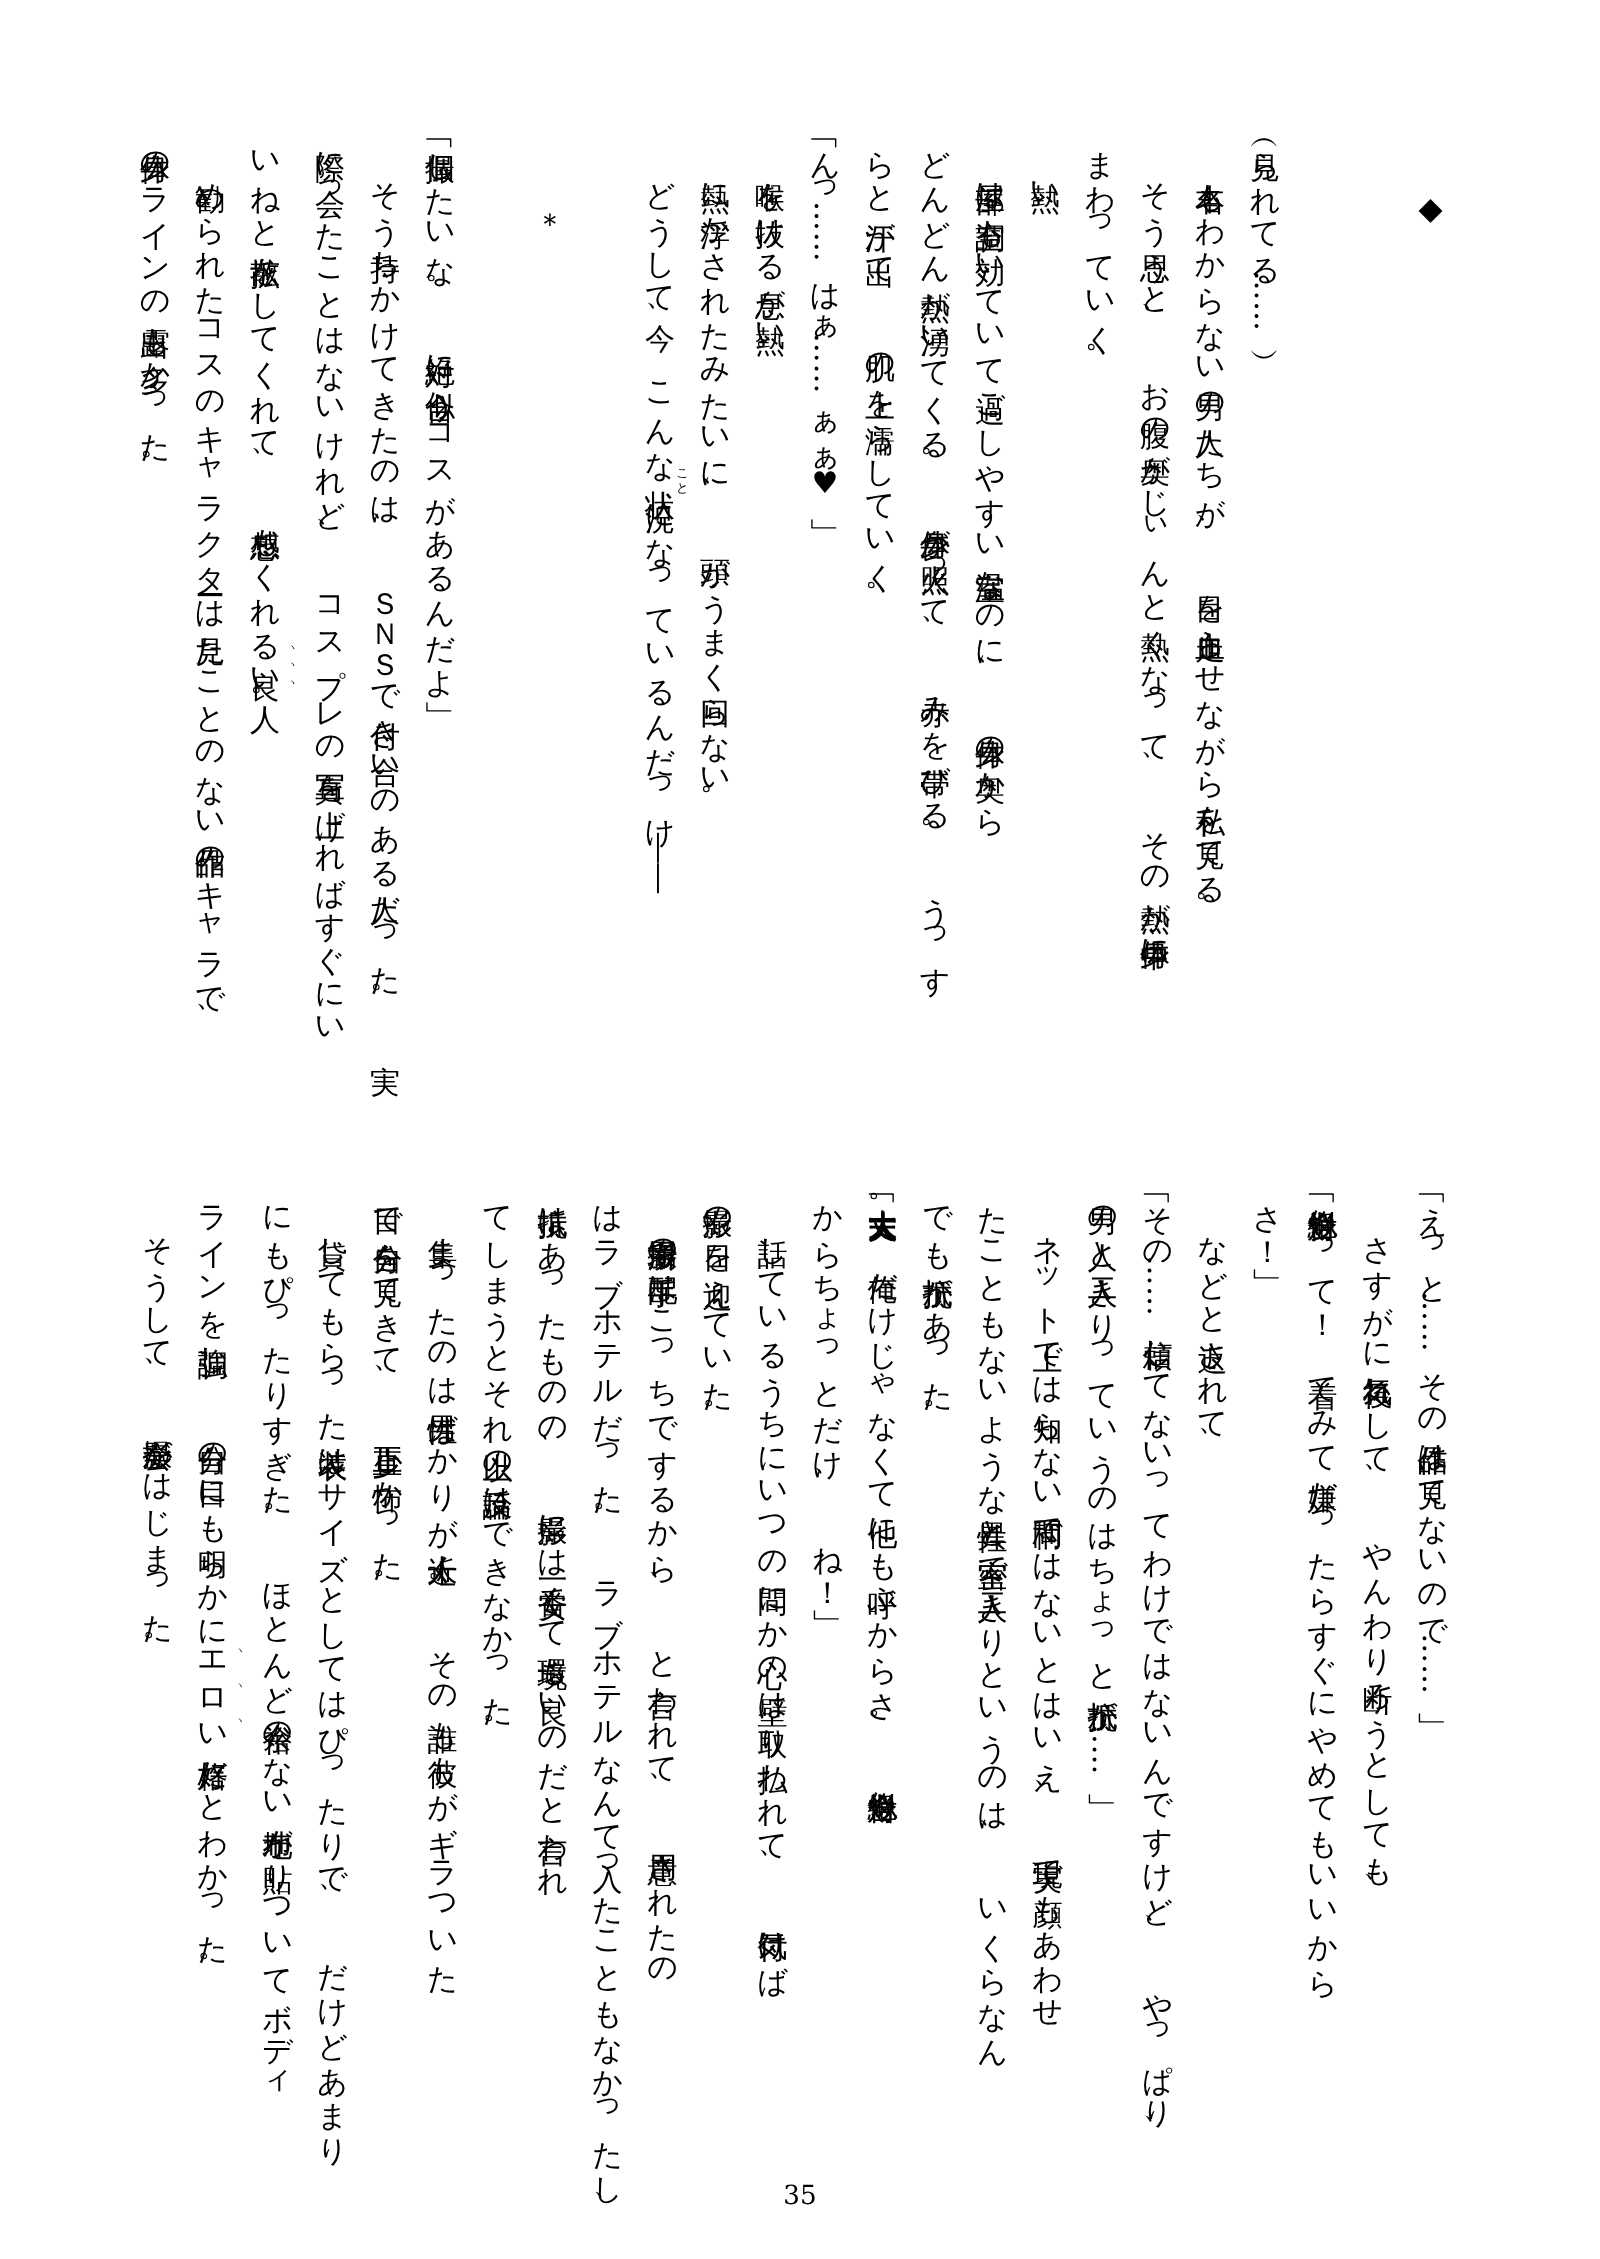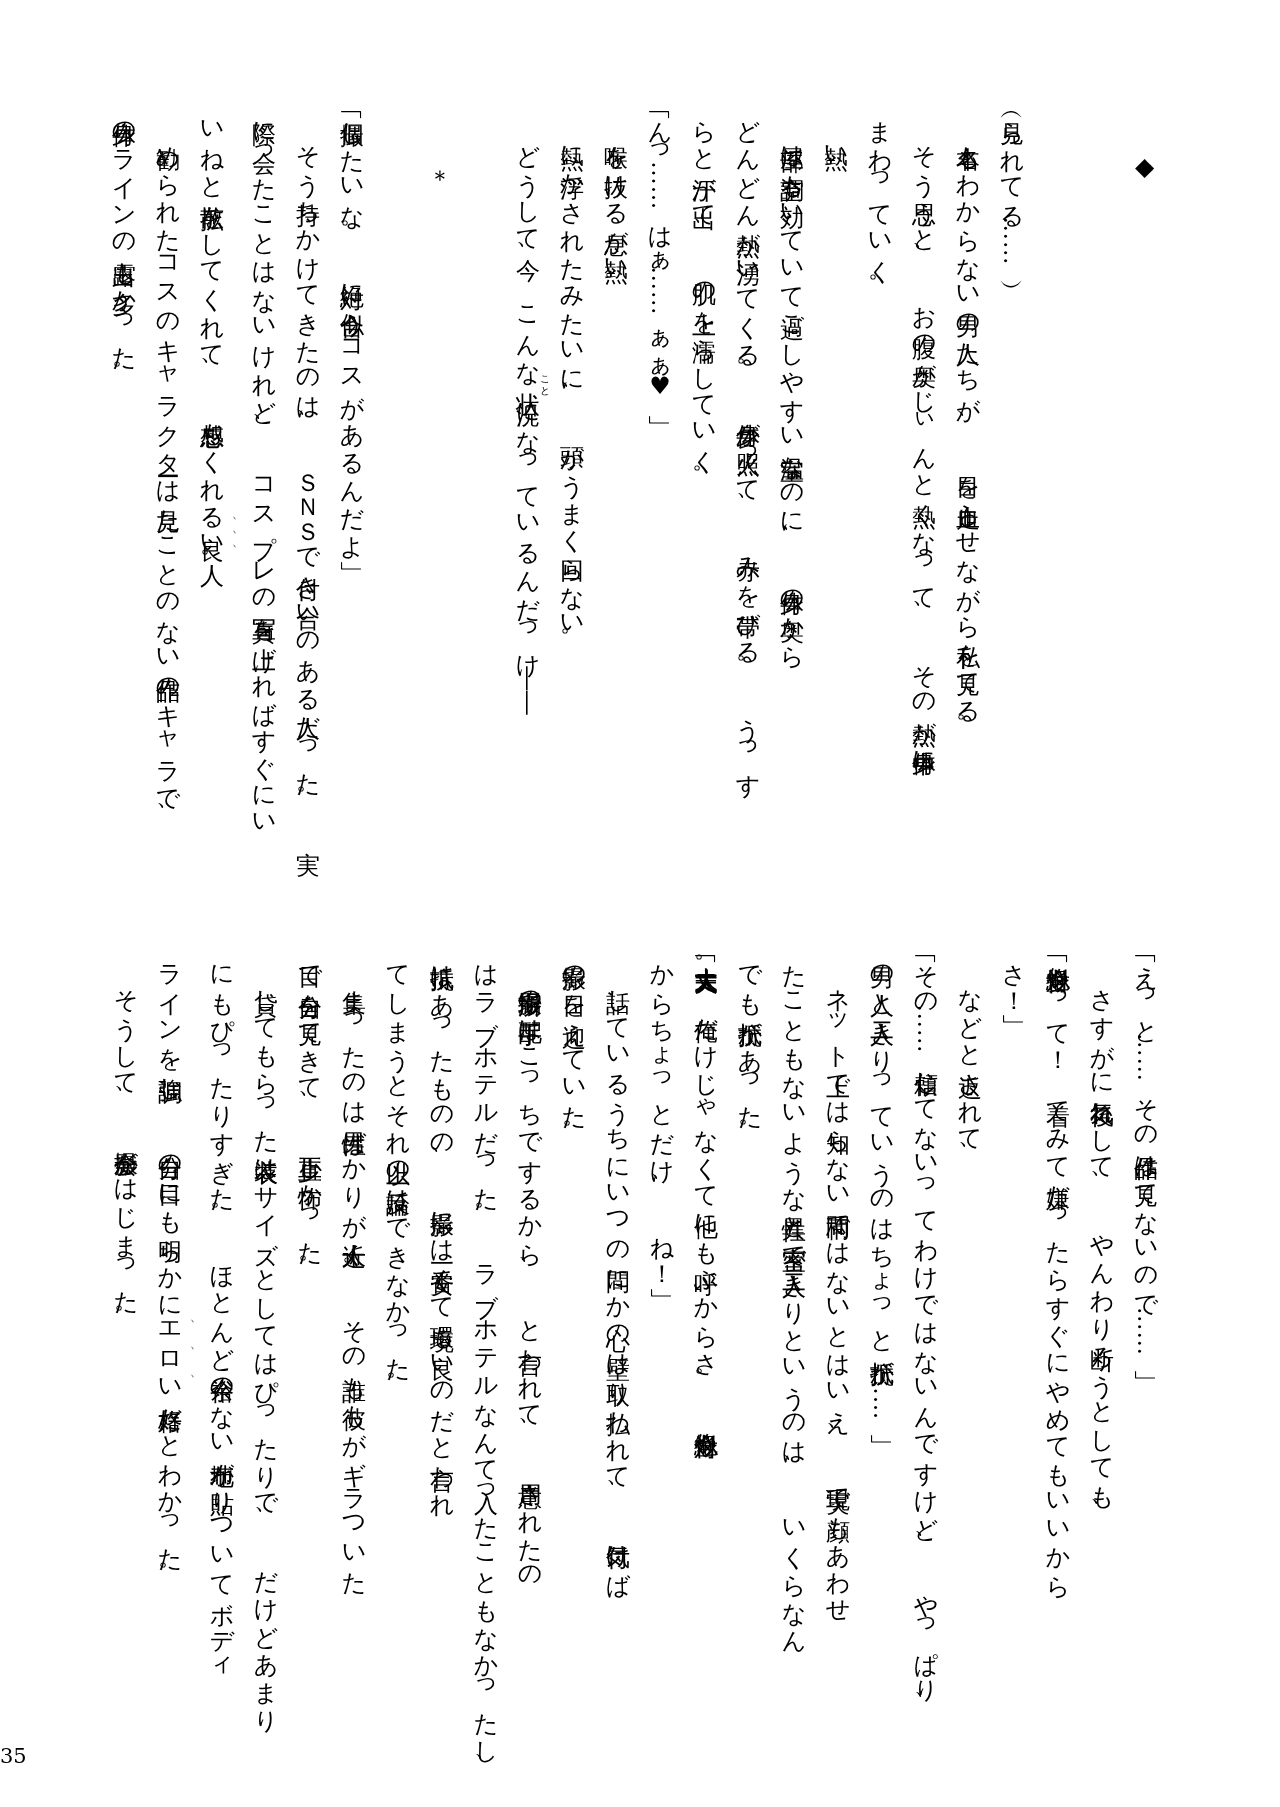--- a/index.html
+++ b/index.html
@@ -42,21 +42,21 @@
   }
   .em {
     -webkit-text-emphasis: filled sesame;
     text-emphasis: filled sesame;
   }
   ruby { ruby-position: over; }
   rt { font-size: 10px; letter-spacing: 0; }
   #page-num {
     position: absolute;
     top: 1744px; left: 0; width: 1280px;
-    text-align: left;
+    text-align: center;
     font-size: 21px;
   }
 </style>
 </head>
 <body>
 
 <div class="page">
   <div id="upper" class="block">
       <div class="col kind-diamond"><span>◆</span></div>
       <div class="col kind-text"><span>（見られてる……）</span></div>

